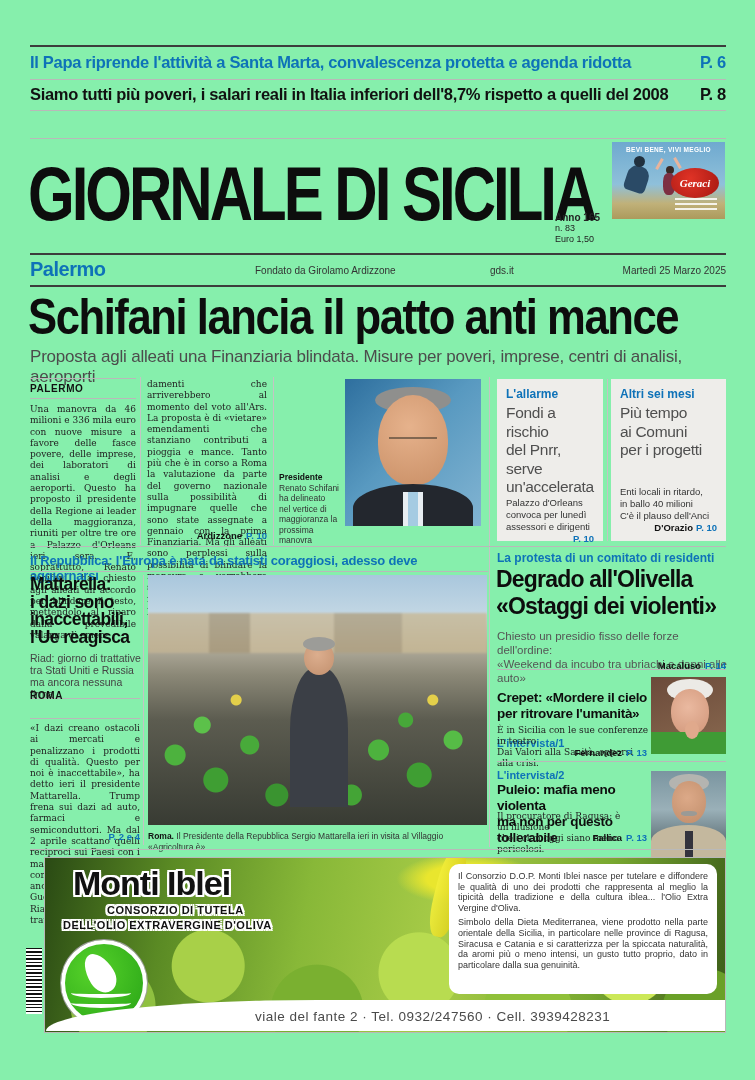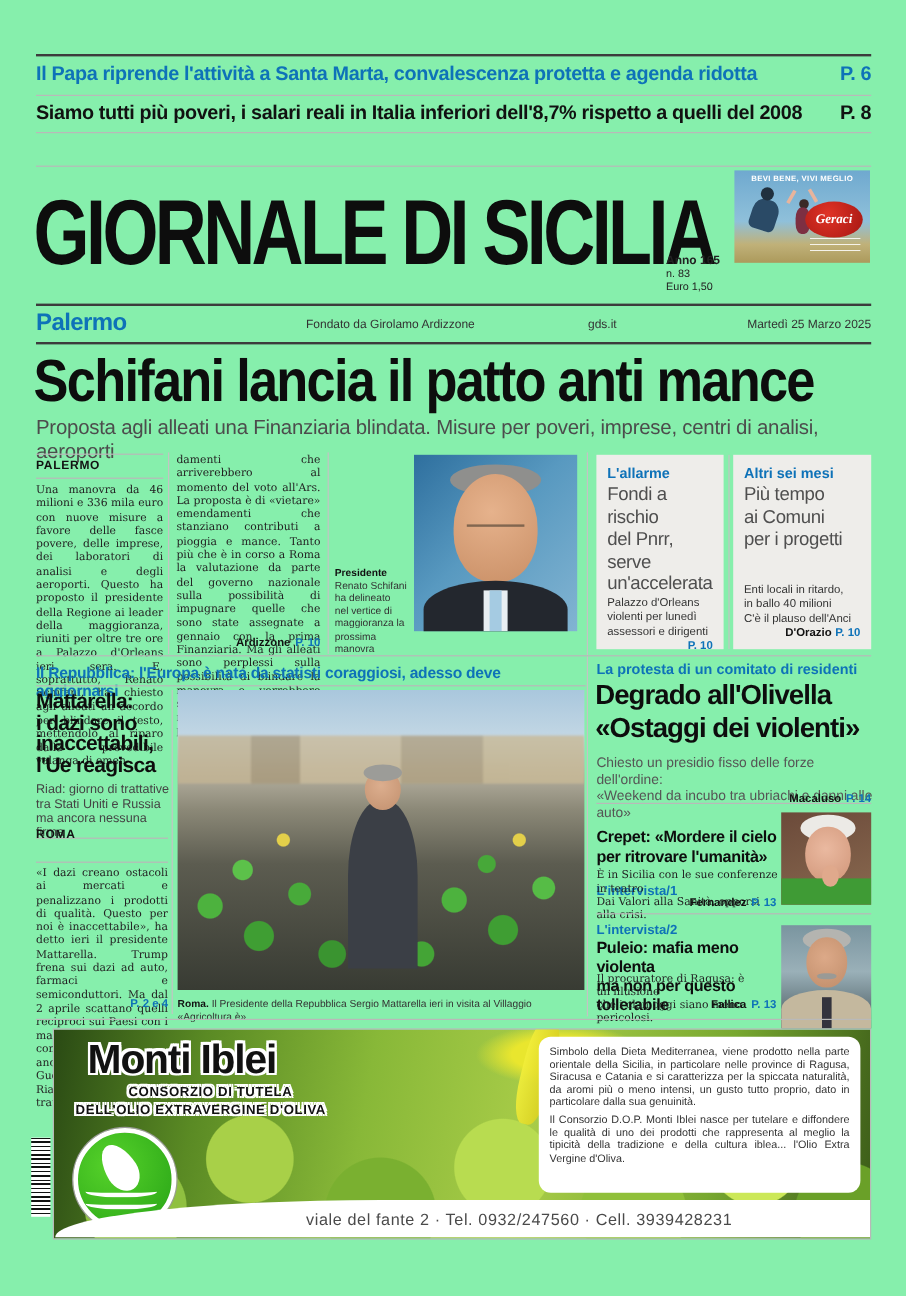--- a/index.html
+++ b/index.html
@@ -244,21 +244,21 @@
   </div>
 
   <div class="vrule" style="left:489px;top:377px;height:470px;"></div>
 
   <div class="panel" style="left:497px;width:106px;">
     <div class="pk">L'allarme</div>
     <div class="ph pre">Fondi a rischio
 del Pnrr, serve
 un'accelerata</div>
     <div class="pt pre">Palazzo d'Orleans
-violenti per lunedì
+convoca per lunedì
 assessori e dirigenti</div>
     <div class="pb">
       <span class="pg">P. 10</span>
     </div>
   </div>
   <div class="vrule" style="left:607px;top:379px;height:162px;"></div>
   <div class="panel" style="left:611px;width:115px;">
     <div class="pk">Altri sei mesi</div>
     <div class="ph pre">Più tempo
 ai Comuni
@@ -352,21 +352,21 @@
     <div id="ad-oil"></div>
     <div id="ad-brand" class="outline">Monti Iblei</div>
     <div id="ad-org1" class="outline">CONSORZIO DI TUTELA</div>
     <div id="ad-org2" class="outline">DELL'OLIO EXTRAVERGINE D'OLIVA</div>
     <div id="ad-logo">
       <div class="leaf"></div>
       <div class="wave1"></div>
       <div class="wave2"></div>
     </div>
     <div id="ad-card">
+      <p>Il Consorzio D.O.P. Monti Iblei nasce per tutelare e diffondere le qualità di uno dei prodotti che rappresenta al meglio la tipicità della tradizione e della cultura iblea... l'Olio Extra Vergine d'Oliva.</p>
       <p>Simbolo della Dieta Mediterranea, viene prodotto nella parte orientale della Sicilia, in particolare nelle province di Ragusa, Siracusa e Catania e si caratterizza per la spiccata naturalità, da aromi più o meno intensi, un gusto tutto proprio, dato in particolare dalla sua genuinità.</p>
-      <p>Il Consorzio D.O.P. Monti Iblei nasce per tutelare e diffondere le qualità di uno dei prodotti che rappresenta al meglio la tipicità della tradizione e della cultura iblea... l'Olio Extra Vergine d'Oliva.</p>
     </div>
     <div id="ad-strip"></div>
     <div id="ad-address">viale del fante 2 · Tel. 0932/247560 · Cell. 3939428231</div>
   </div>
   <div id="barcode"></div>
 
 </div>
 
 </body></html>

